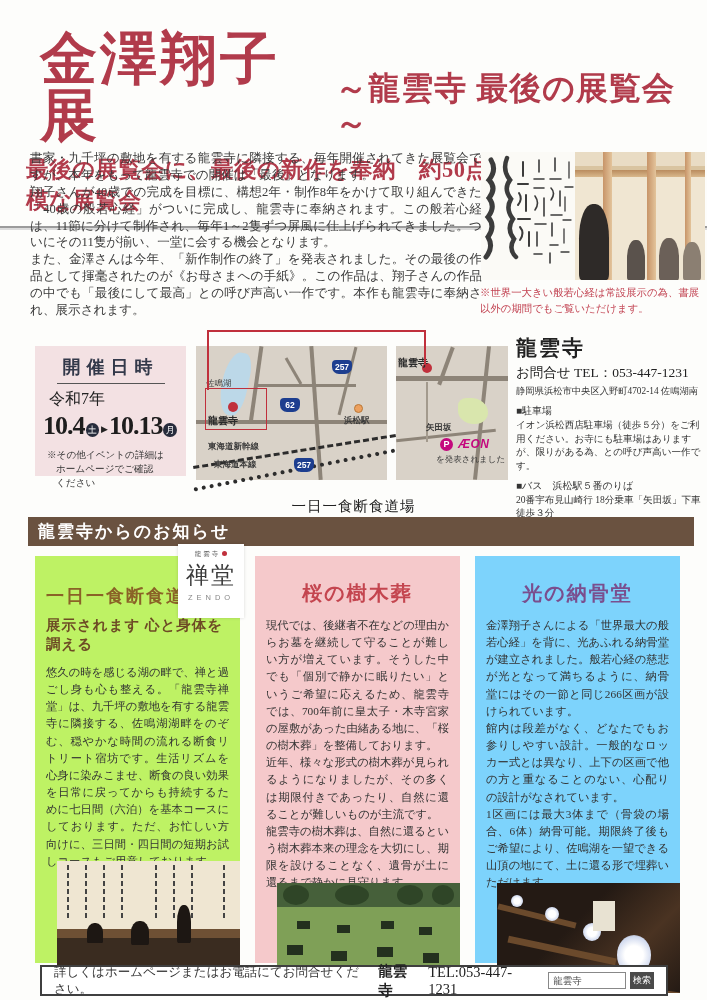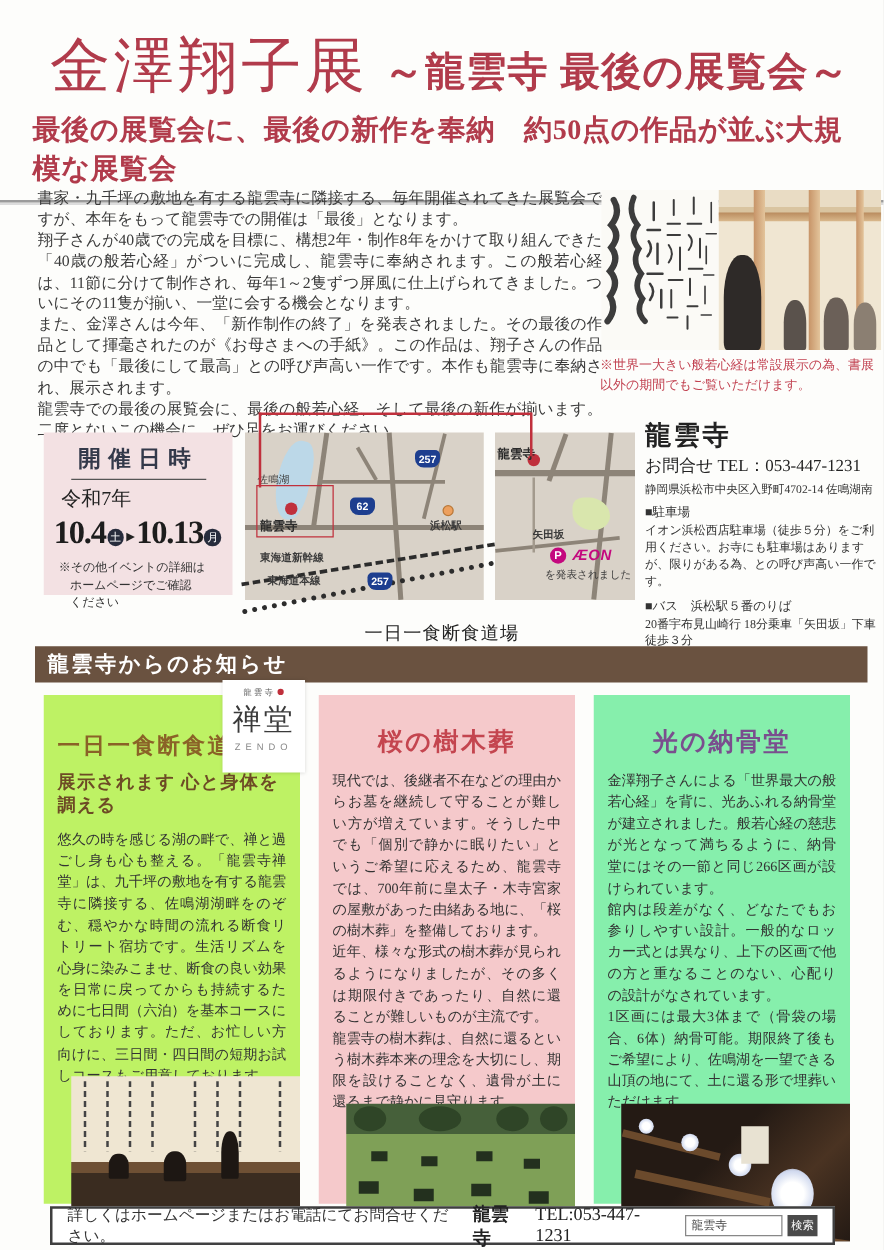--- a/index.html
+++ b/index.html
@@ -2,21 +2,21 @@
 <html><head>
 <meta charset="utf-8">
 <style>
   * { margin:0; padding:0; box-sizing:border-box; }
   html,body { background:#e9e9e7; }
   body { font-family:"Liberation Serif","DejaVu Serif",serif; }
   .page { position:relative; width:707px; height:1000px; background:#fdfdfb; margin:0 auto; overflow:hidden; color:#333; }
 
   
   .title-row { display:flex; align-items:flex-end; padding:30px 20px 0 40px; color:#b13b4b; }
-  .title-main { font-size:48px; font-weight:normal; letter-spacing:3px; line-height:1; }
+  .title-main { font-size:57px; font-weight:bold; letter-spacing:3px; line-height:1; }
   .title-sub  { font-size:32px; font-weight:bold; margin-left:12px; letter-spacing:1px; line-height:1.1; padding-bottom:3px; }
   .subtitle { font-size:22.5px; font-weight:bold; color:#b13b4b; padding:10px 26px 6px 26px; letter-spacing:.5px; }
   .rule { height:2px; background:#9b9b9b; margin:4px 0 0 0; box-shadow:0 2px 0 #dcdcdc; }
 
   
   .intro { position:absolute; left:30px; top:150px; width:452px; font-size:12.6px; line-height:1.34; color:#3a3a3a; text-align:justify; }
   .intro p { margin:0; }
 
   
   .photo { position:absolute; left:481px; top:152px; width:224px; height:128px; display:flex; overflow:hidden; }
@@ -63,21 +63,21 @@
   .cblock .bt { font-size:10px; }
 
   .dojo-label { position:absolute; left:0; top:497px; width:707px; text-align:center; font-size:14.5px; letter-spacing:1px; color:#222; }
 
   .notice-bar { position:absolute; left:28px; top:517px; width:666px; height:29px; background:#6a5240; color:#fff; font-size:17px; font-weight:bold; letter-spacing:2px; line-height:29px; padding-left:10px; }
 
   
   .col { position:absolute; top:556px; width:205px; height:407px; padding:14px 11px; }
   .col1 { left:35px;  background:#bef264; }
   .col2 { left:255px; background:#f5c9cb; }
-  .col3 { left:475px; background:#86efac; }
+  .col3 { left:475px; background:#7dd3fc; }
   .col h4 { text-align:center; letter-spacing:2px; }
   .c1t { font-size:18px; color:#8a6227; text-align:left !important; margin-top:14px; }
   .c1s { font-size:14.5px; color:#6d4b25; font-weight:bold; margin-top:8px; letter-spacing:1px; }
   .c2t { font-size:20px; color:#c4454f; margin-top:10px; }
   .c3t { font-size:20px; color:#7a4e8e; margin-top:10px; }
   .colbody { font-size:11.3px; line-height:1.52; color:#333; text-align:justify; margin-top:10px; }
   .colbody p { margin:0; }
 
   .zendo { position:absolute; right:-4px; top:-12px; width:66px; height:74px; background:#fff; box-shadow:0 0 3px rgba(0,0,0,.15); text-align:center; padding-top:6px; }
   .zendo .zt { font-size:6.5px; letter-spacing:2px; color:#555; }
@@ -115,21 +115,20 @@
     <span class="title-main">金澤翔子展</span>
     <span class="title-sub">～龍雲寺 最後の展覧会～</span>
   </div>
   <div class="subtitle">最後の展覧会に、最後の新作を奉納　約50点の作品が並ぶ大規模な展覧会</div>
   <div class="rule"></div>
 
   <div class="intro">
     <p>書家・九千坪の敷地を有する龍雲寺に隣接する、毎年開催されてきた展覧会ですが、本年をもって龍雲寺での開催は「最後」となります。</p>
     <p>翔子さんが40歳での完成を目標に、構想2年・制作8年をかけて取り組んできた「40歳の般若心経」がついに完成し、龍雲寺に奉納されます。この般若心経は、11節に分けて制作され、毎年1～2隻ずつ屏風に仕上げられてきました。ついにその11隻が揃い、一堂に会する機会となります。</p>
     <p>また、金澤さんは今年、「新作制作の終了」を発表されました。その最後の作品として揮毫されたのが《お母さまへの手紙》。この作品は、翔子さんの作品の中でも「最後にして最高」との呼び声高い一作です。本作も龍雲寺に奉納され、展示されます。</p>
-    <p>龍雲寺での最後の展覧会に、最後の般若心経、そして最後の新作が揃います。二度とないこの機会に、ぜひ足をお運びください。</p>
   </div>
 
   <div class="photo">
     <div class="callig">
       <svg width="94" height="128" viewBox="0 0 94 128">
         <g stroke="#3c3c3c" fill="none" stroke-linecap="round">
           <path d="M10 8 q6 10 -2 20 q8 8 0 18 q7 9 -1 19 q8 9 0 20 q6 10 -2 20" stroke-width="5"></path>
           <path d="M26 6 q-5 12 3 22 q-7 9 1 19 q-6 10 2 20 q-7 10 1 20 q-6 10 2 18" stroke-width="4.5"></path>
           <path d="M42 10 v14 m-5 8 h10 m-9 9 q4 6 -1 12 m8 -10 v16 m-8 8 h12 m-10 8 q5 6 0 13 m9 -8 v14" stroke-width="2"></path>
           <path d="M58 8 v12 m-5 7 h10 m-10 9 h10 m-9 8 q5 7 0 14 m9 -12 v18 m-9 8 h11 m-9 8 v14 m-3 8 h8" stroke-width="1.6"></path>

